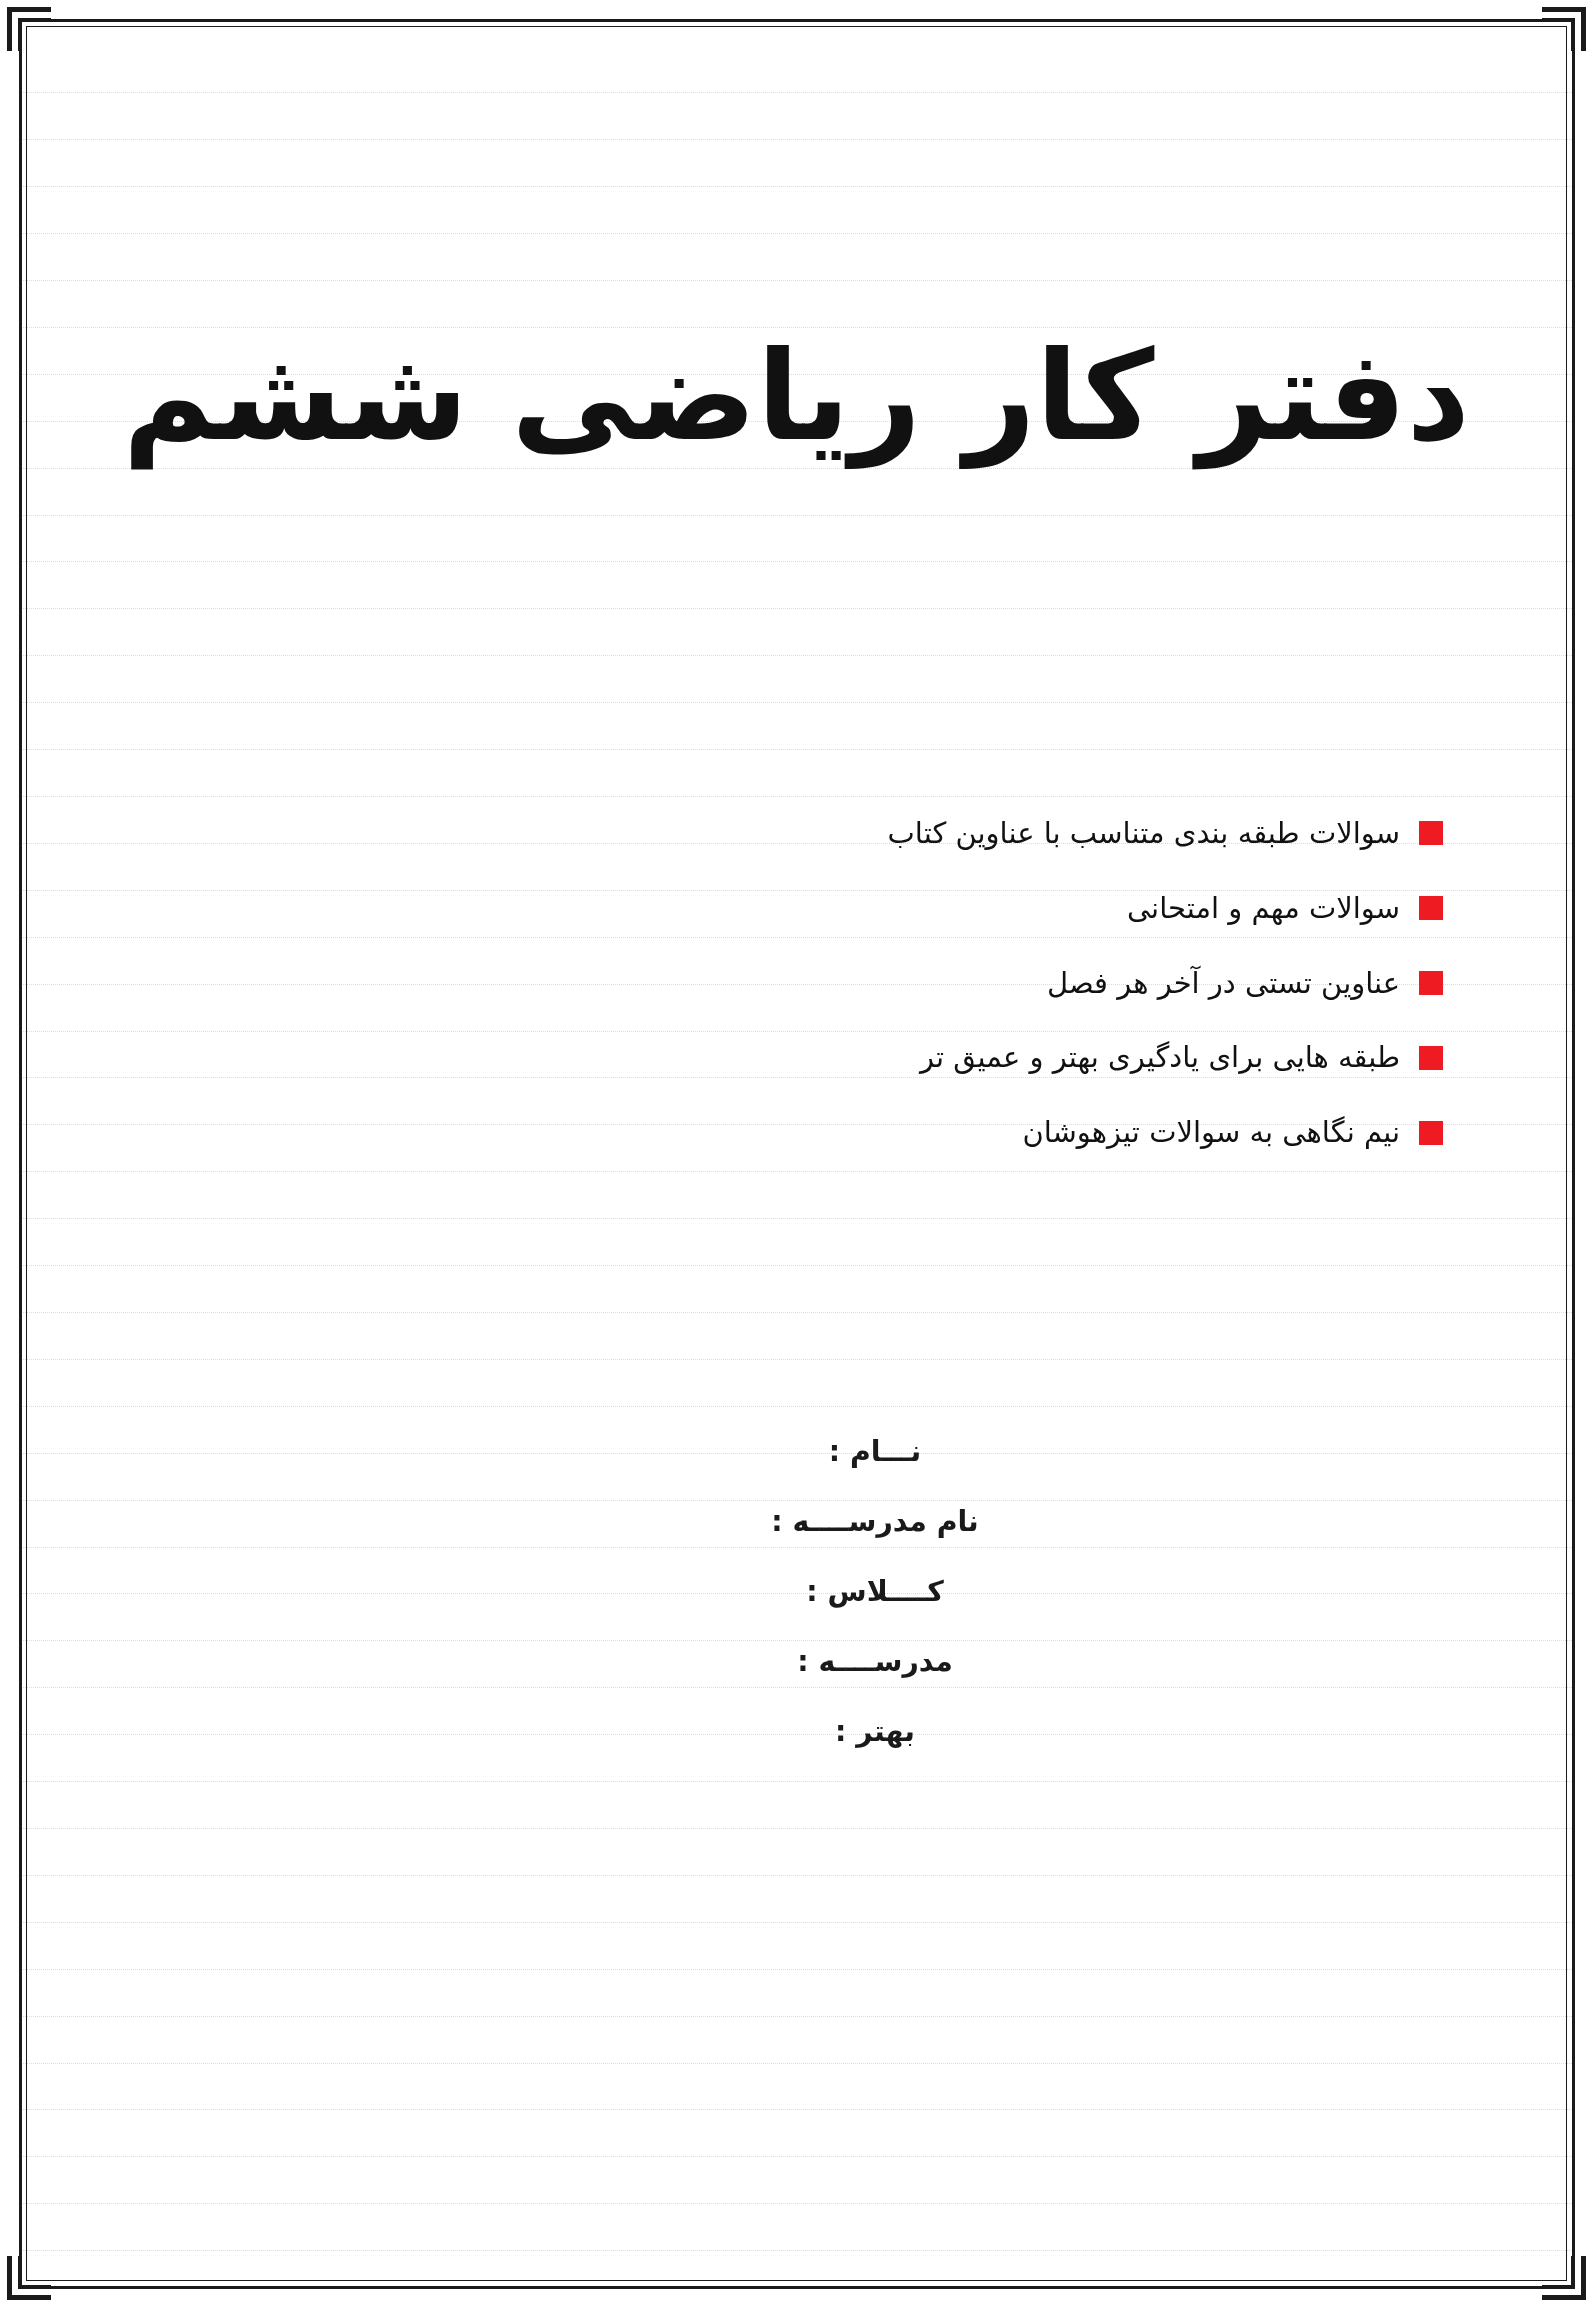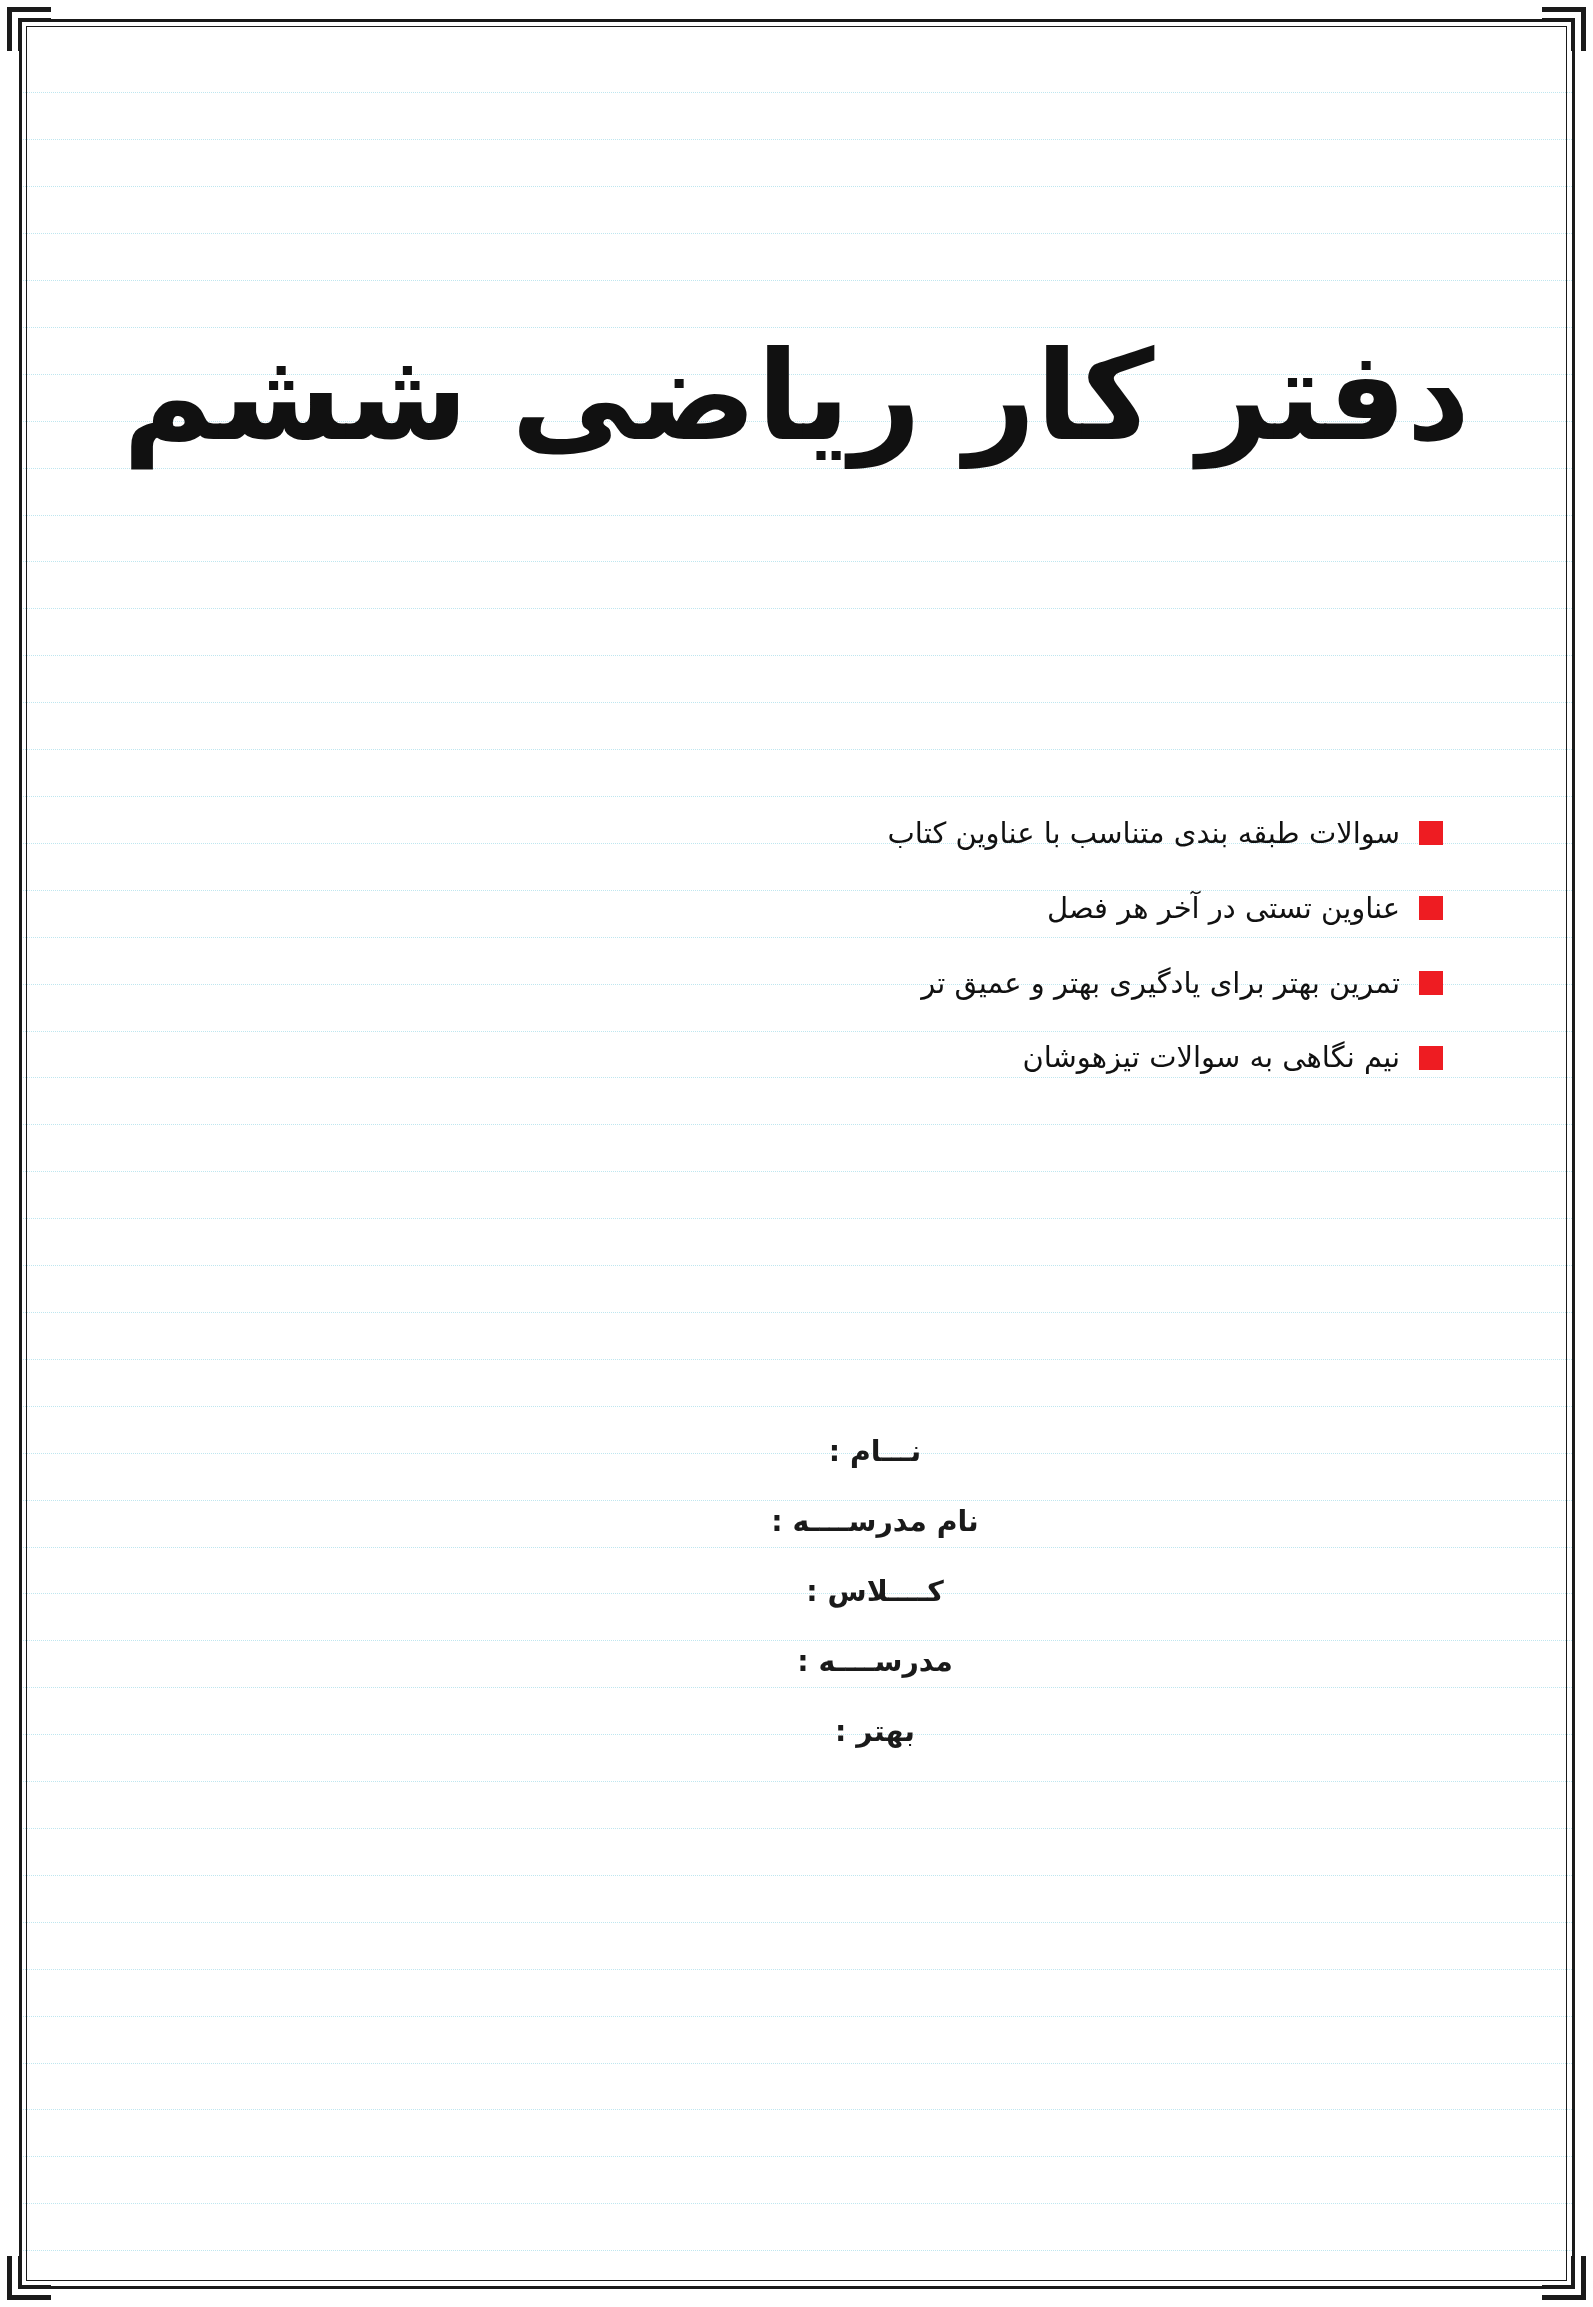--- a/index.html
+++ b/index.html
@@ -255,25 +255,29 @@
 
     <div class="title">دفتر کار ریاضی ششم</div>
 
     <div class="features">
       <div class="feature-row">
         <span class="bullet"></span>
         <span class="feature-text">سوالات طبقه بندی متناسب با عناوین کتاب</span>
       </div>
       <div class="feature-row">
         <span class="bullet"></span>
+        <span class="feature-text">سوالات مهم و امتحانی</span>
+      </div>
+      <div class="feature-row">
+        <span class="bullet"></span>
         <span class="feature-text">عناوین تستی در آخر هر فصل</span>
       </div>
       <div class="feature-row">
         <span class="bullet"></span>
-        <span class="feature-text">تمرین بهتر برای یادگیری بهتر و عمیق تر</span>
+        <span class="feature-text">طبقه هایی برای یادگیری بهتر و عمیق تر</span>
       </div>
       <div class="feature-row">
         <span class="bullet"></span>
         <span class="feature-text">نیم نگاهی به سوالات تیزهوشان</span>
       </div>
     </div>
 
     <div class="fields">
       <div class="field-row">
         <span class="lbl">نـــام :</span>

